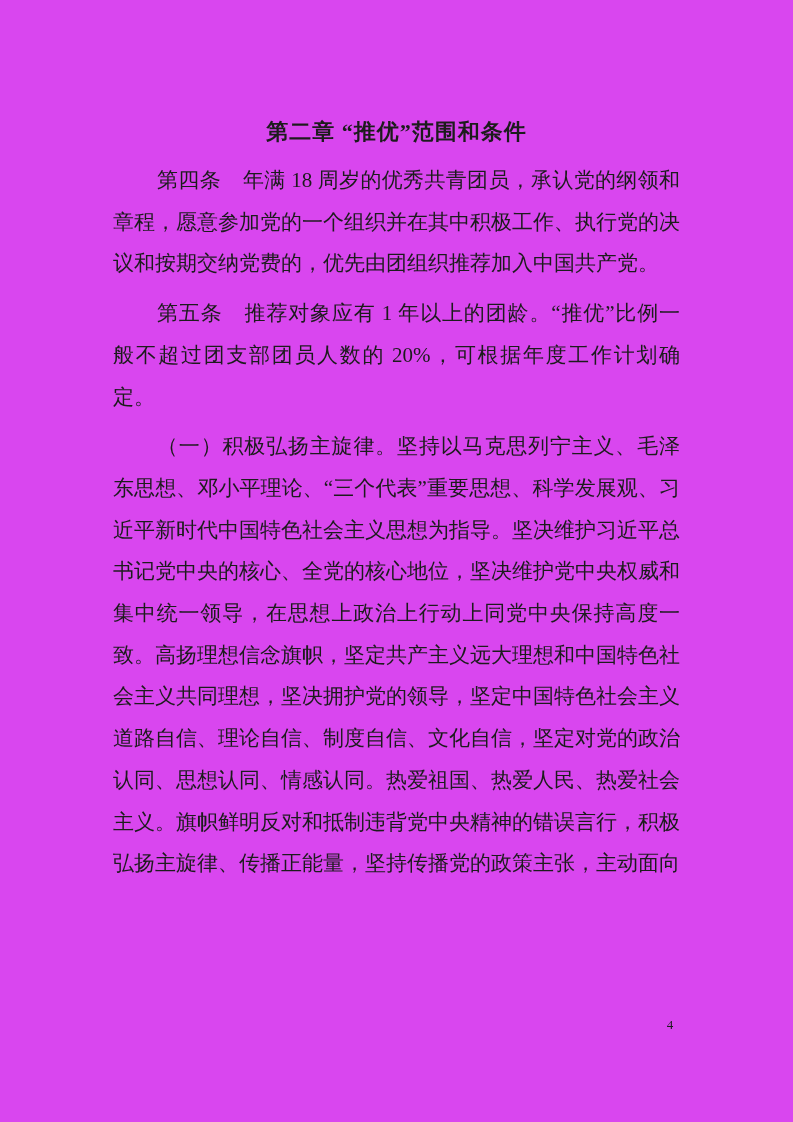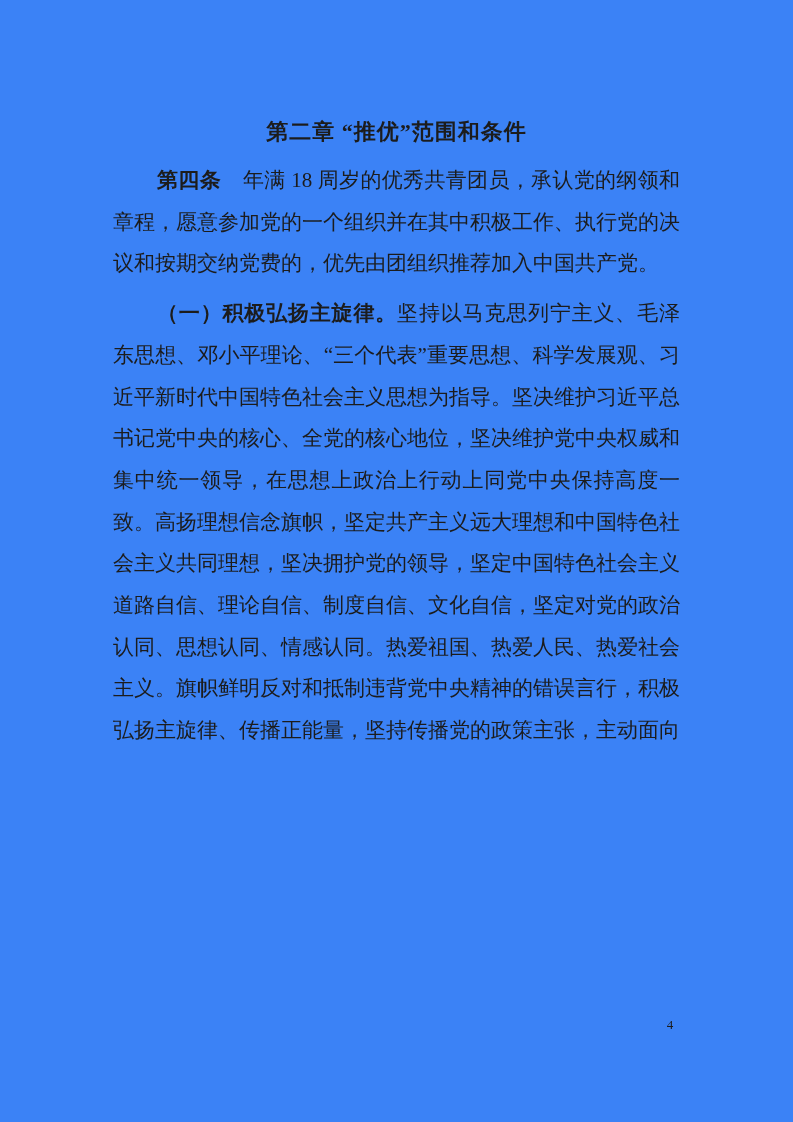--- a/index.html
+++ b/index.html
@@ -4,21 +4,21 @@
 <style>
   html, body {
     margin: 0;
     padding: 0;
     background: #ffffff;
   }
   .page {
     position: relative;
     width: 793px;
     height: 1122px;
-    background: #3b82f6;
+    background: #d946ef;
     color: #1c1c1c;
     font-family: "Liberation Serif", "DejaVu Serif", serif;
     overflow: hidden;
   }
   .content {
     position: absolute;
     left: 113px;
     top: 116px;
     width: 567px;
   }
@@ -32,21 +32,21 @@
   }
   .para {
     margin: 0 0 8px 0;
     font-size: 21px;
     line-height: 41.7px;
     text-align: justify;
     text-justify: inter-ideograph;
     text-indent: 44px;
   }
   .kw {
-    font-weight: 700;
+    font-weight: 400;
   }
   .kw.gap {
     margin-right: 22px;
   }
   .page-number {
     position: absolute;
     left: 660px;
     top: 1016px;
     width: 20px;
     text-align: center;
@@ -58,20 +58,21 @@
 </head>
 <body>
 
 <div class="page">
   <div class="content">
 
     <h1 class="doc-title">第二章 “推优”范围和条件</h1>
 
     <p class="para"><span class="kw gap">第四条</span><span>年满 18 周岁的优秀共青团员，承认党的纲领和章程，愿意参加党的一个组织并在其中积极工作、执行党的决议和按期交纳党费的，优先由团组织推荐加入中国共产党。</span></p>
 
+    <p class="para"><span class="kw gap">第五条</span><span>推荐对象应有 1 年以上的团龄。“推优”比例一般不超过团支部团员人数的 20%，可根据年度工作计划确定。</span></p>
 
 
 
     <p class="para"><span class="kw">（一）积极弘扬主旋律。</span><span>坚持以马克思列宁主义、毛泽东思想、邓小平理论、“三个代表”重要思想、科学发展观、习近平新时代中国特色社会主义思想为指导。坚决维护习近平总书记党中央的核心、全党的核心地位，坚决维护党中央权威和集中统一领导，在思想上政治上行动上同党中央保持高度一致。高扬理想信念旗帜，坚定共产主义远大理想和中国特色社会主义共同理想，坚决拥护党的领导，坚定中国特色社会主义道路自信、理论自信、制度自信、文化自信，坚定对党的政治认同、思想认同、情感认同。热爱祖国、热爱人民、热爱社会主义。旗帜鲜明反对和抵制违背党中央精神的错误言行，积极弘扬主旋律、传播正能量，坚持传播党的政策主张，主动面向</span></p>
 
   </div>
 
   <div class="page-number">4</div>
 </div>
 

